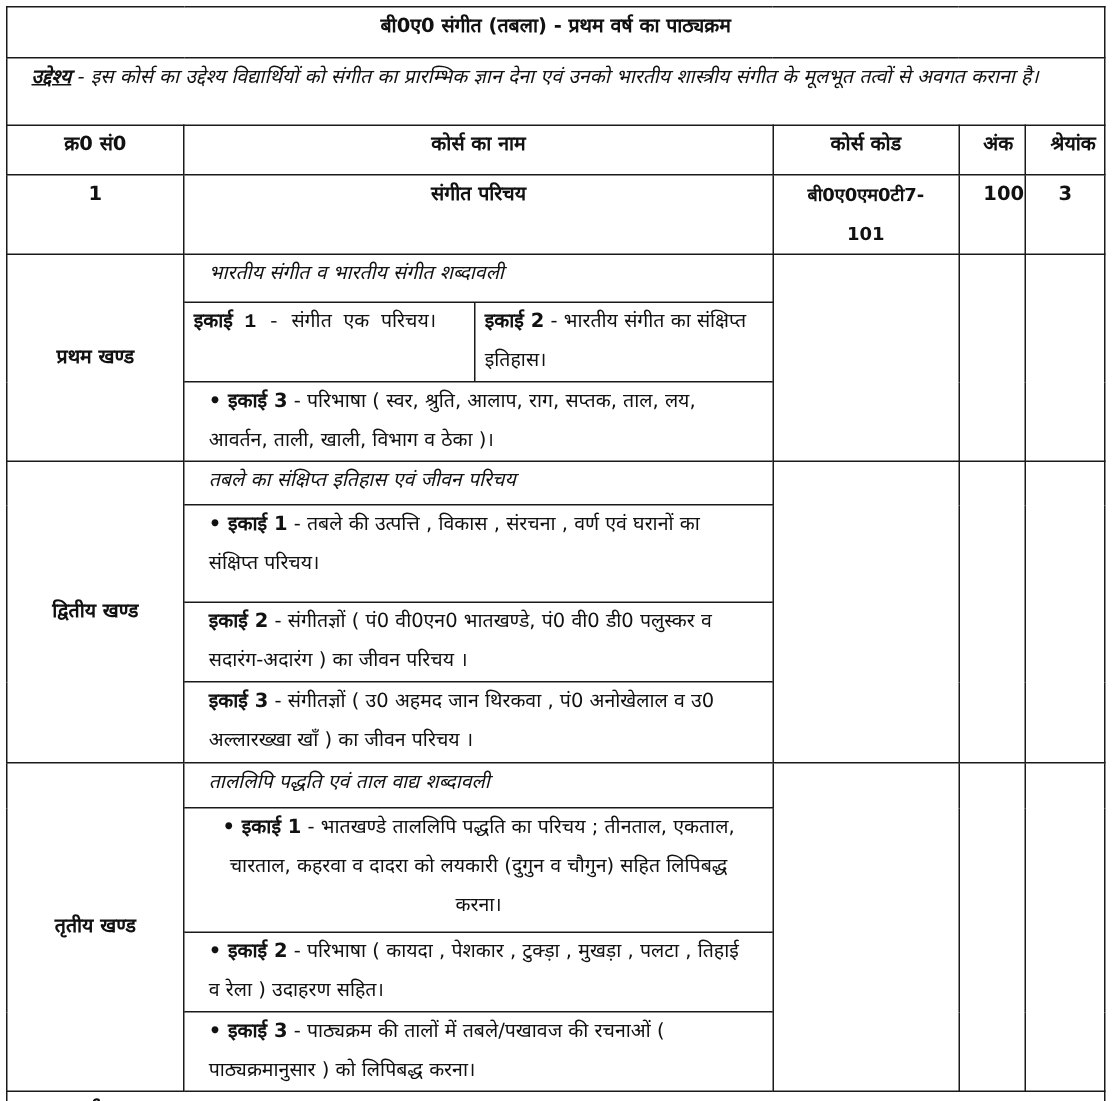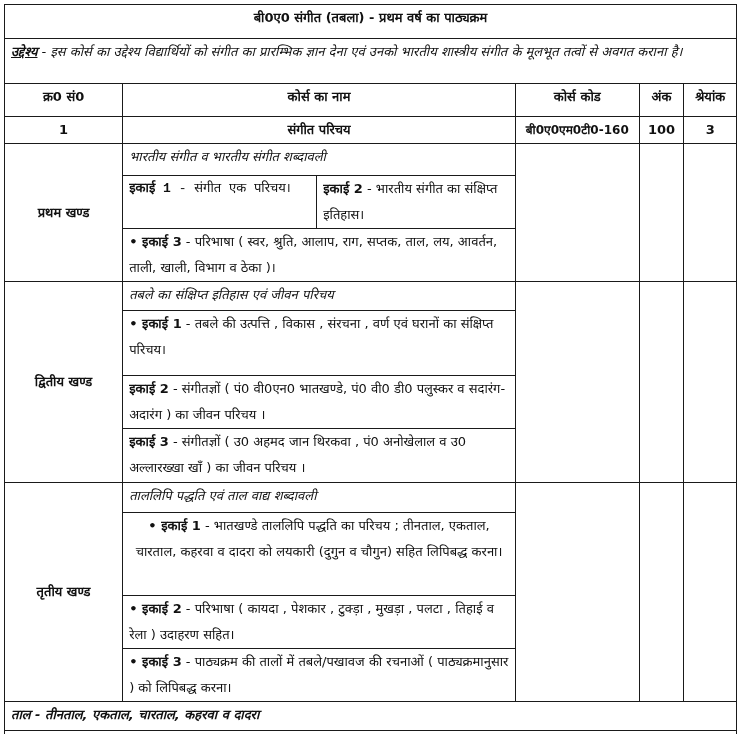--- a/index.html
+++ b/index.html
@@ -1,20 +1,20 @@
 <!DOCTYPE html>
 <html><head>
 <meta charset="utf-8">
 <style>
   html, body { margin: 0; padding: 0; background: #ffffff; }
   body { width: 741px; height: 734px; position: relative; overflow: hidden;
          font-family: "DejaVu Sans", "Liberation Sans", sans-serif; color: #111; }
   .doc { position: absolute; left: 4px; top: 4px; width: 733px; }
   table.syl { border-collapse: collapse; width: 733px; table-layout: fixed; }
-  table.syl td { border: 1.5px solid #1a1a1a; padding: 0 6px; vertical-align: top; font-size: 13px; line-height: 26px; }
+  table.syl td { border: 1.5px solid #1a1a1a; padding: 0 16px; vertical-align: top; font-size: 13px; line-height: 26px; }
   .title-cell { text-align: center; font-weight: bold; font-size: 13.5px; height: 33px; line-height: 24px; }
   .obj-cell { font-style: italic; font-size: 13px; line-height: 22px; height: 44px; padding-top: 1px; }
   .obj-label { font-weight: bold; text-decoration: underline; }
   .hdr td { text-align: center; font-weight: bold; height: 32px; line-height: 22px; margin-top: 29px; }
   .row1 td { text-align: center; font-weight: bold; height: 26px; line-height: 22px; }
   .section-label { text-align: center; vertical-align: middle !important; font-weight: bold; }
   .sub-head { font-style: italic; font-weight: normal; }
   .unit-bold { font-weight: bold; }
   .tala-cell { text-align: left; font-style: italic; font-weight: bold; height: 28px; line-height: 22px; }
   .bottom-gap td { height: 4px; border-bottom: none; }
@@ -47,21 +47,21 @@
     <tr class="hdr">
       <td>क्र0 सं0</td>
       <td>कोर्स का नाम</td>
       <td>कोर्स कोड</td>
       <td>अंक</td>
       <td>श्रेयांक</td>
     </tr>
     <tr class="row1">
       <td>1</td>
       <td>संगीत परिचय</td>
-      <td style="font-size:12px;">बी0ए0एम0टी0-160</td>
+      <td style="font-size:12px;">बी0ए0एम0टी7-101</td>
       <td>100</td>
       <td>3</td>
     </tr>
 
     <tr>
       <td rowspan="3" class="section-label">प्रथम खण्ड</td>
       <td class="sub-head" style="height:31px;">भारतीय संगीत व भारतीय संगीत शब्दावली</td>
       <td rowspan="3"></td>
       <td rowspan="3"></td>
       <td rowspan="3"></td>

